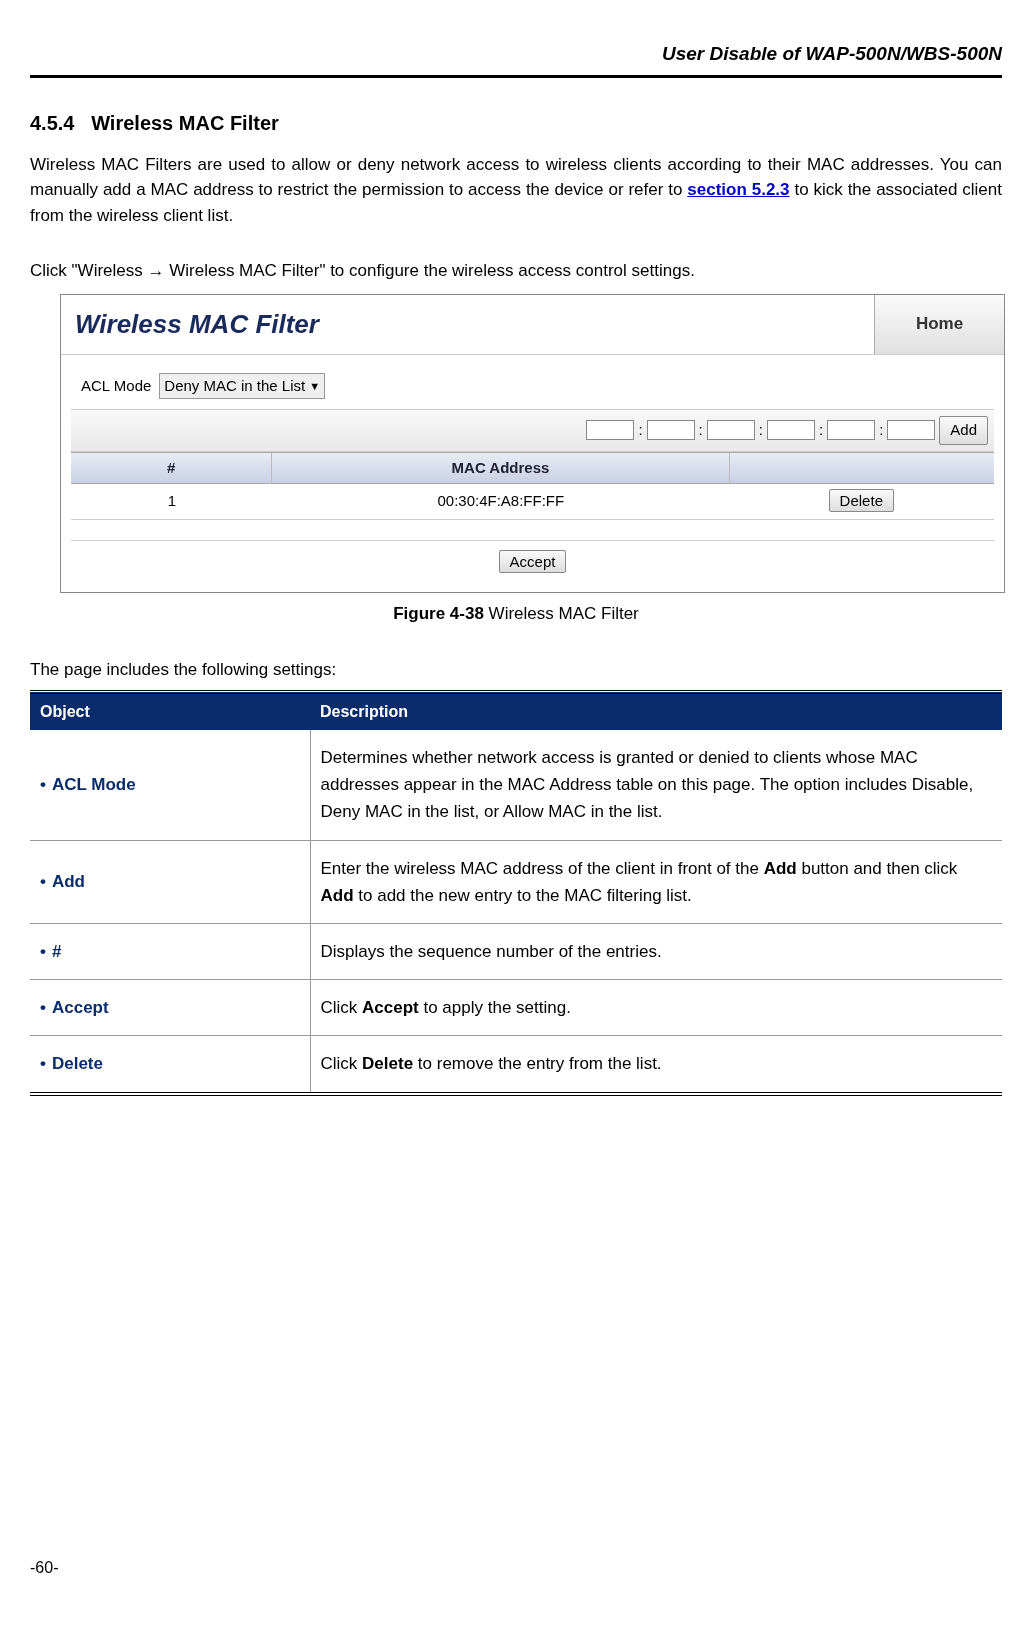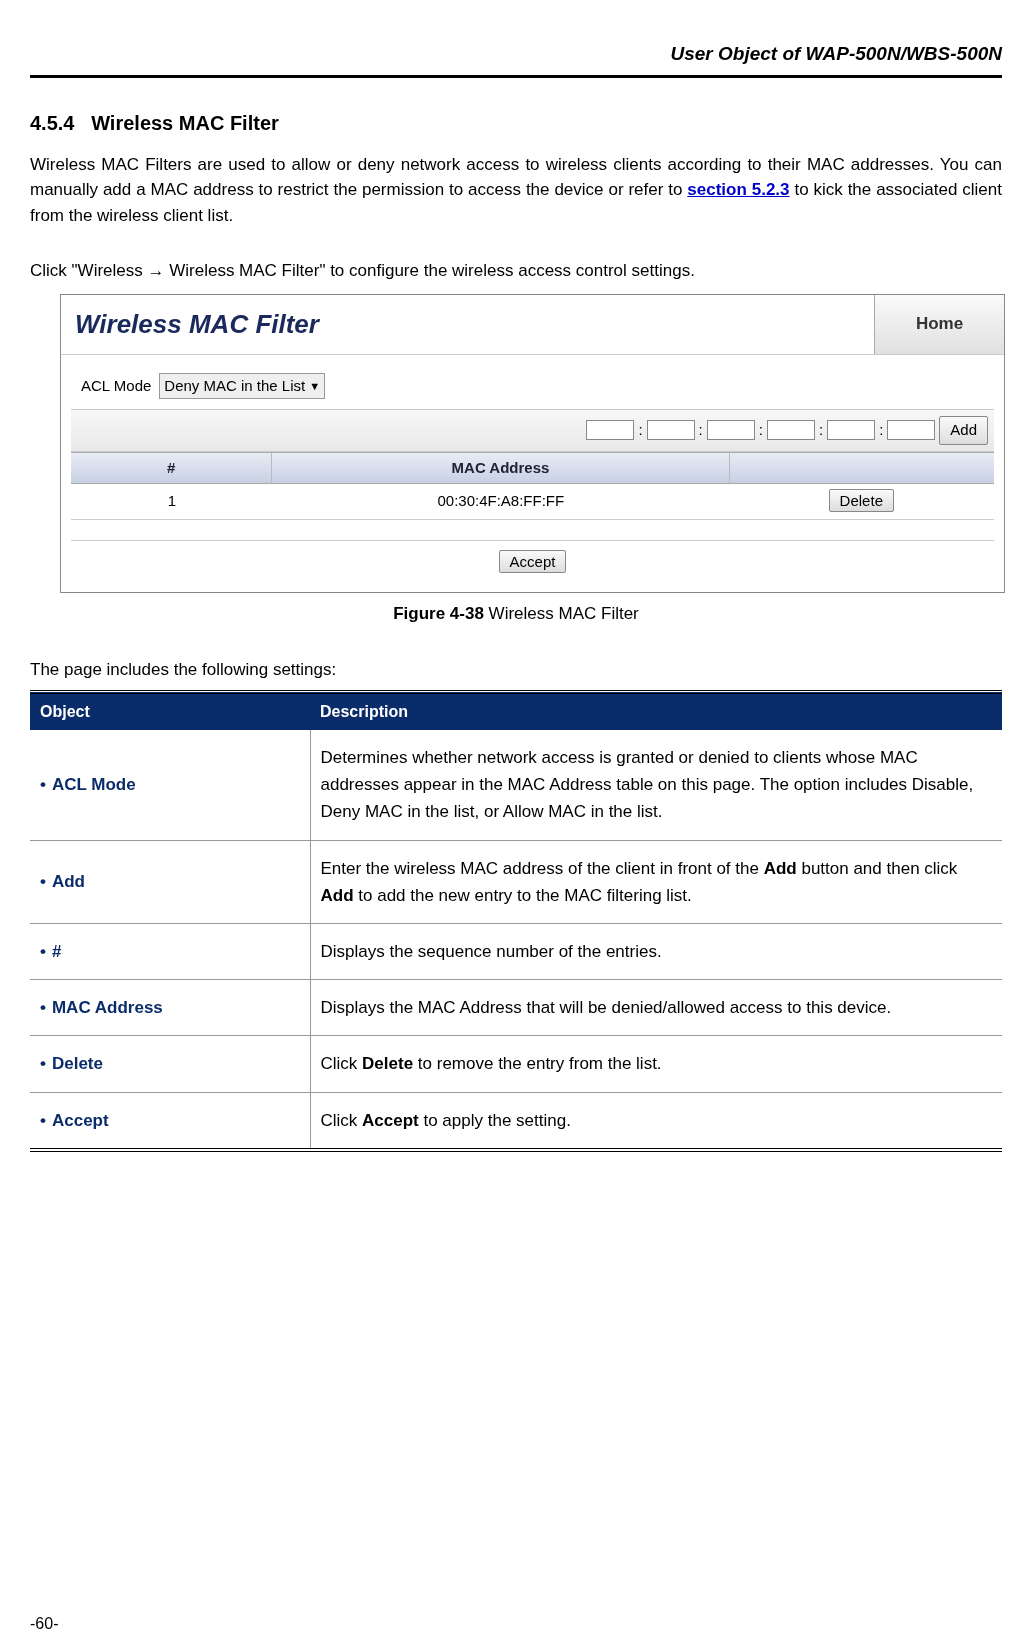--- a/index.html
+++ b/index.html
@@ -217,21 +217,21 @@
       text-align: left;
       font-size: 16px;
       margin-top: 460px;
     }
   </style>
 </head>
 <body>
 
 <div class="page">
 
-  <div class="doc-header">User Object of WAP-500N/WBS-500N</div>
+  <div class="doc-header">User Disable of WAP-500N/WBS-500N</div>
   <hr class="hr-top">
 
   <div class="section-title">
     <span>4.5.4</span>&nbsp;&nbsp;
     <span>Wireless MAC Filter</span>
   </div>
 
   <div class="intro-text">
     <span>Wireless MAC Filters are used to allow or deny network access to wireless clients according to their MAC addresses. You can manually add a MAC address to restrict the permission to access the device or refer to </span><a href="#" class="section-link">section 5.2.3</a><span> to kick the associated client from the wireless client list.</span>
   </div>
@@ -305,29 +305,25 @@
         </tr>
         <tr>
           <td class="obj-col td-sep"><span class="bullet">•</span><span>Add</span></td>
           <td class="desc-col"><span>Enter the wireless MAC address of the client in front of the </span><span class="desc-bold">Add</span><span> button and then click </span><span class="desc-bold">Add</span><span> to add the new entry to the MAC filtering list.</span></td>
         </tr>
         <tr>
           <td class="obj-col td-sep"><span class="bullet">•</span><span>#</span></td>
           <td class="desc-col"><span>Displays the sequence number of the entries.</span></td>
         </tr>
         <tr>
-          <td class="obj-col td-sep"><span class="bullet">•</span><span>MAC Address</span></td>
-          <td class="desc-col"><span>Displays the MAC Address that will be denied/allowed access to this device.</span></td>
+          <td class="obj-col td-sep"><span class="bullet">•</span><span>Accept</span></td>
+          <td class="desc-col"><span>Click </span><span class="desc-bold">Accept</span><span> to apply the setting.</span></td>
         </tr>
         <tr>
           <td class="obj-col td-sep"><span class="bullet">•</span><span>Delete</span></td>
           <td class="desc-col"><span>Click </span><span class="desc-bold">Delete</span><span> to remove the entry from the list.</span></td>
         </tr>
-        <tr>
-          <td class="obj-col td-sep"><span class="bullet">•</span><span>Accept</span></td>
-          <td class="desc-col"><span>Click </span><span class="desc-bold">Accept</span><span> to apply the setting.</span></td>
-        </tr>
       </tbody>
   </table>
 
   <div class="page-number">-60-</div>
 
 </div>
 
 </body></html>

